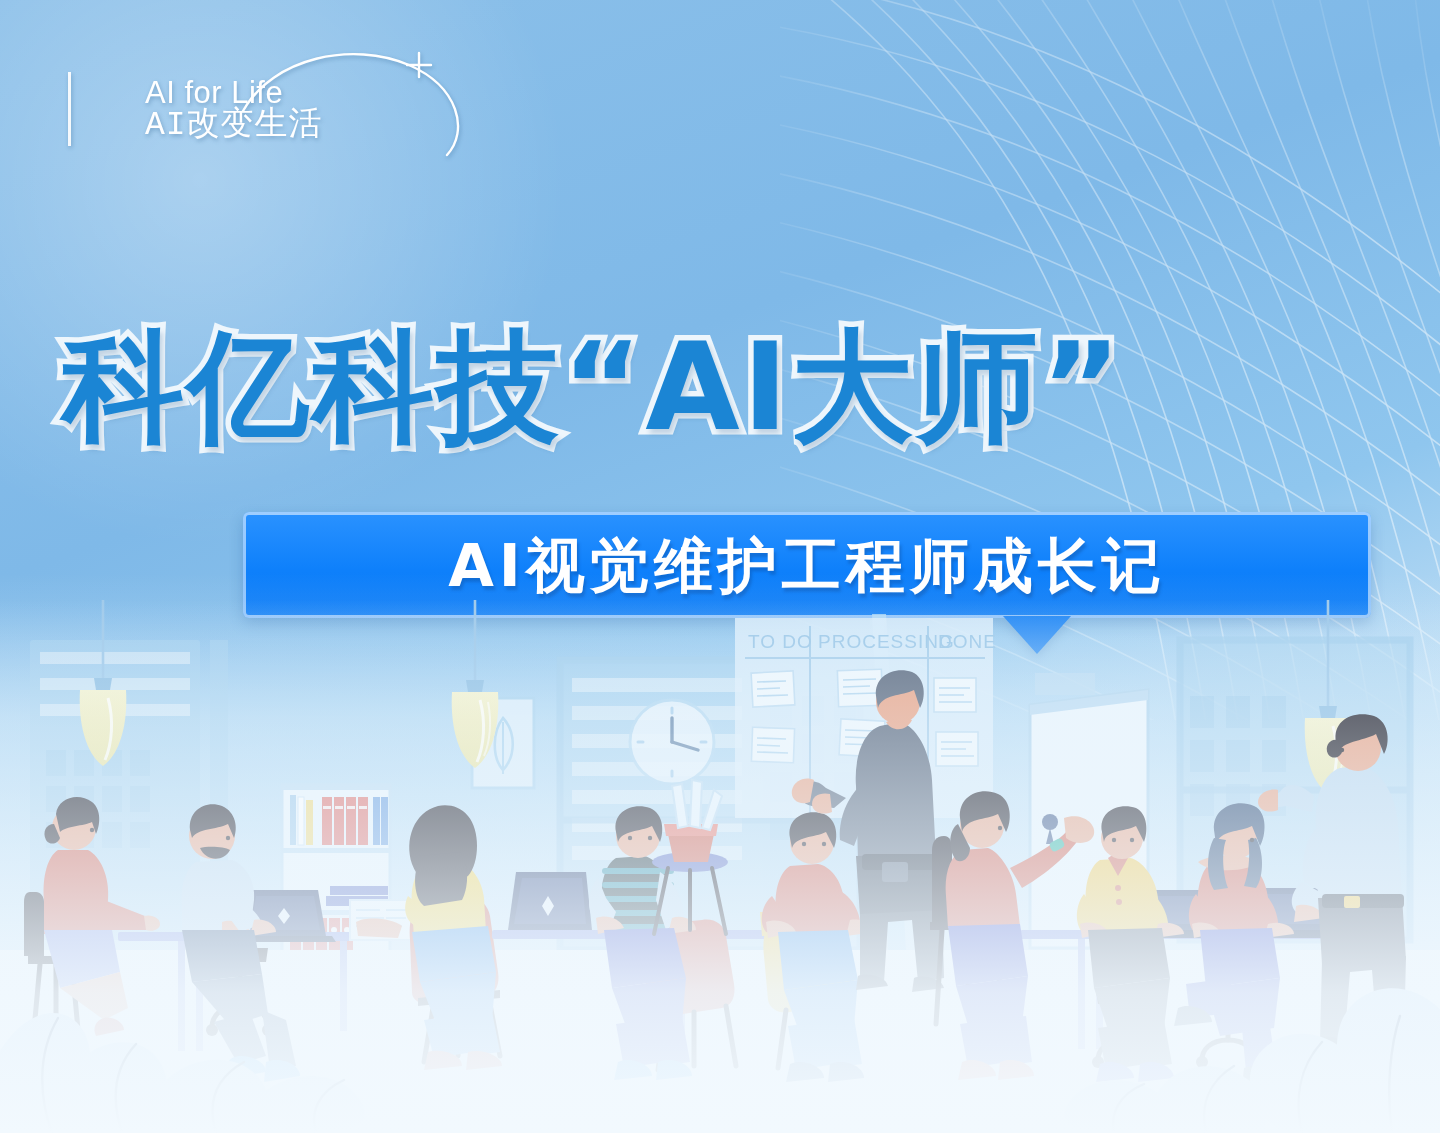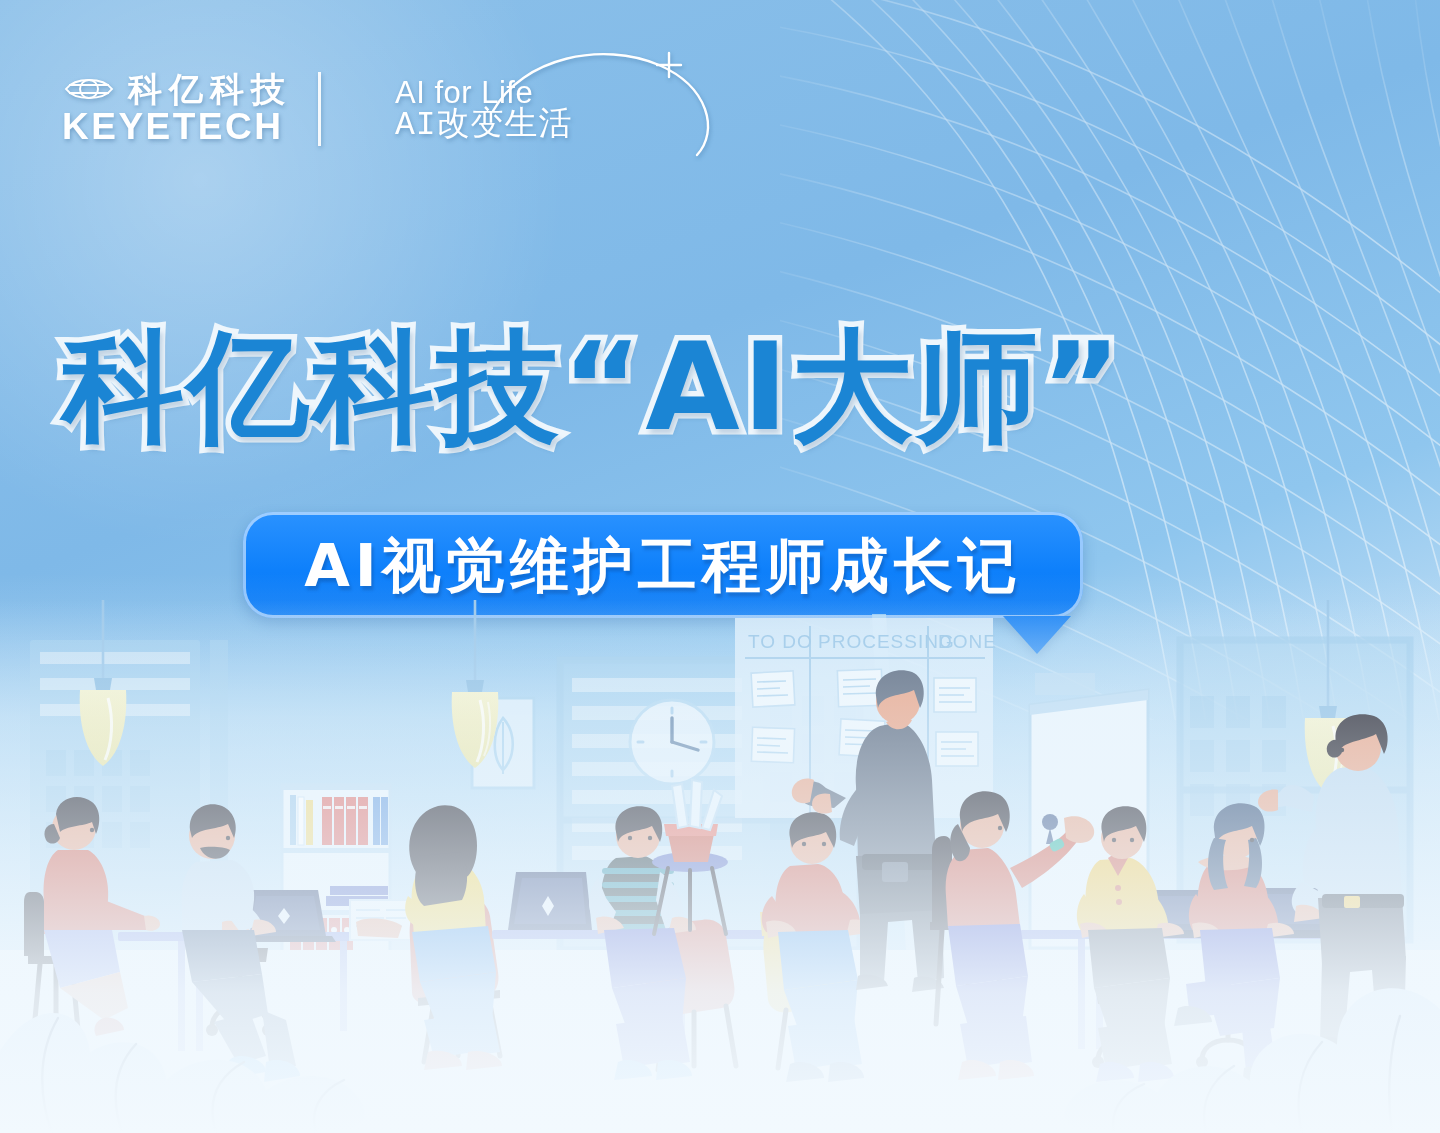--- a/index.html
+++ b/index.html
@@ -75,22 +75,22 @@
     font-family: "DejaVu Sans", "Liberation Sans", sans-serif;
     -webkit-text-stroke: 11px #eef6fc;
     paint-order: stroke fill;
     text-shadow: 3px 5px 5px rgba(40,90,140,.22);
   }
 
   
   .banner-wrap { position:absolute; left: 243px; top: 512px; }
   .banner {
     position: relative;
-    width: 840px; height: 106px;
-    border-radius: 30px;
+    width: 1128px; height: 106px;
+    border-radius: 6px;
     background: linear-gradient(180deg, #2a92ff 0%, #0e80fb 55%, #0b7bf5 100%);
     box-shadow: 0 6px 14px rgba(30,90,160,.28), inset 0 0 0 3px rgba(255,255,255,.55);
     display:flex; align-items:center; justify-content:center;
   }
   .banner-text {
     font-size: 59px; font-weight: 700; color:#ffffff;
     letter-spacing: 5px; line-height:1; white-space: nowrap;
     font-family: "DejaVu Sans", sans-serif;
     text-shadow: 2px 4px 3px rgba(10,60,130,.30);
   }
@@ -152,34 +152,20 @@
       <path d="M-60,442 C200,508 452,622 760,854"></path>
       <path d="M-60,490 C200,560 450,674 760,900"></path>
       <path d="M-60,538 C200,612 448,726 760,948"></path>
       <path d="M-60,586 C200,664 446,778 760,996"></path>
       <path d="M-60,634 C200,716 444,830 760,1044"></path>
       <path d="M-60,682 C200,768 442,882 760,1092"></path>
     </g>
   </svg>
 
   <div class="logo-bar">
-    <div class="logo-left">
-      <div class="logo-row1">
-        <svg class="eye-icon" viewBox="0 0 54 30">
-          <g fill="none" stroke="#ffffff" stroke-width="2">
-            <path d="M4,15 C13,3 41,3 50,15 C41,27 13,27 4,15 Z"></path>
-            <circle cx="27" cy="15" r="9"></circle>
-            <path d="M7,11 L47,11"></path>
-            <path d="M7,19 L47,19"></path>
-          </g>
-        </svg>
-        <div class="cn-name">科亿科技</div>
-      </div>
-      <div class="en-name">KEYETECH</div>
-    </div>
 
     <div class="logo-div"></div>
 
     <div class="slogan">
       <svg class="swoosh" viewBox="0 0 250 120">
         <path d="M10,72 C40,18 120,2 176,26 C226,48 236,92 214,116" fill="none" stroke="#ffffff" stroke-width="2.4" stroke-linecap="round"></path>
         <path d="M186,14 L186,38 M174,26 L198,26" stroke="#ffffff" stroke-width="2.4" stroke-linecap="round"></path>
       </svg>
       <div class="slogan-en">AI for Life</div>
       <div class="slogan-cn">AI改变生活</div>

